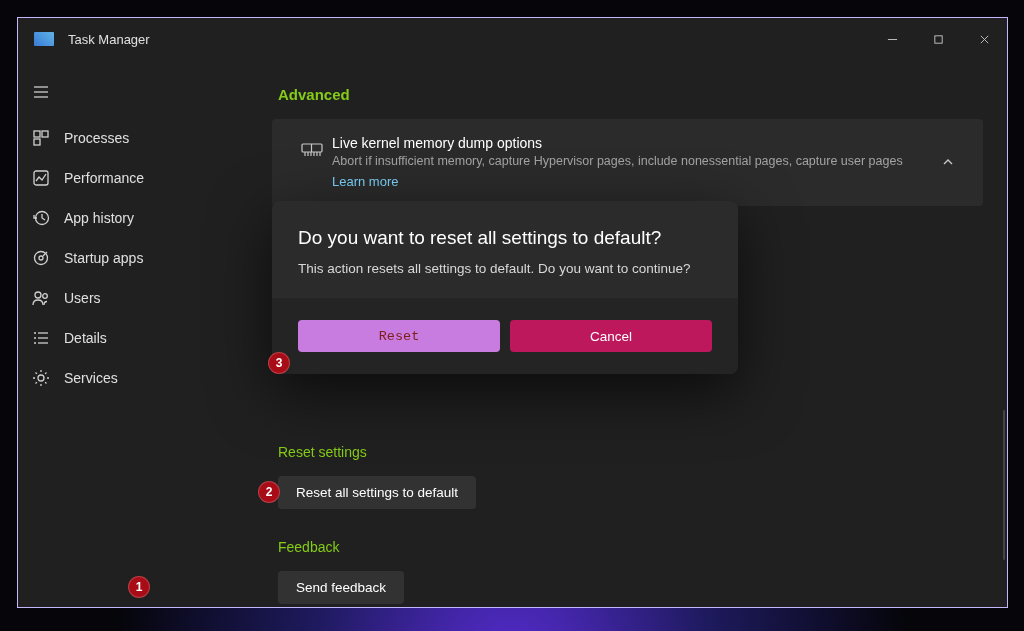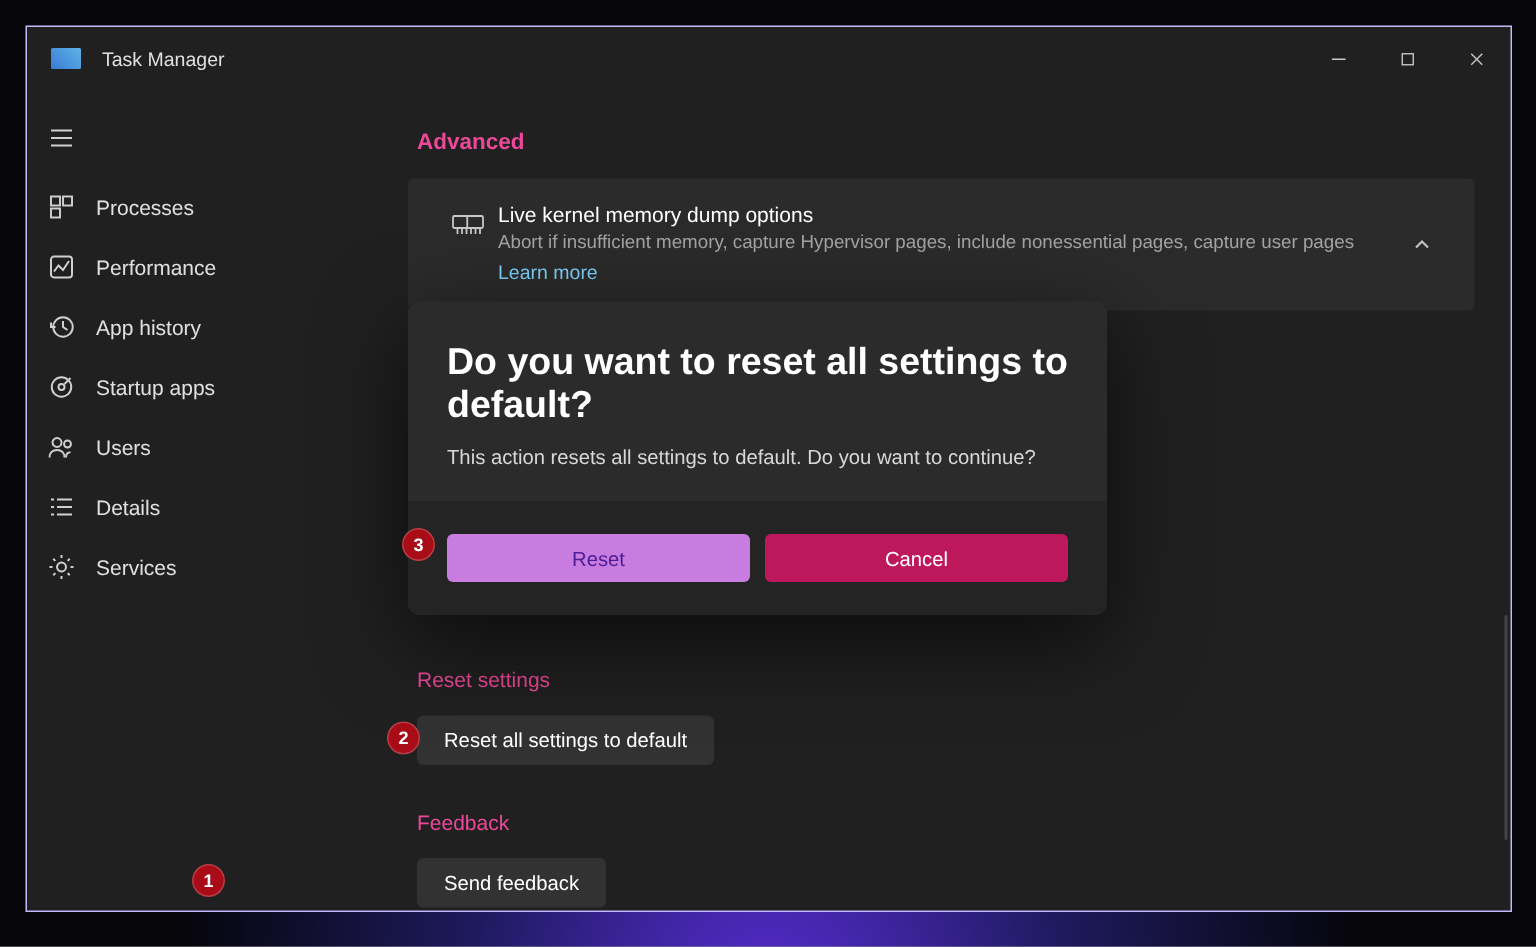--- a/index.html
+++ b/index.html
@@ -69,21 +69,21 @@
   
   .content {
     flex: 1;
     padding: 16px 24px 16px 8px;
     overflow-y: auto;
     position: relative;
   }
   .section-header {
     font-size: 15px; font-weight: 600;
     margin: 10px 0 16px 6px;
-    color: #ec4899;
+    color: #84cc16;
   }
   .card {
     background: #2b2b2b;
     border-radius: 4px;
     padding: 16px 20px 16px 20px;
     display: flex;
     align-items: flex-start;
     margin-bottom: 8px;
   }
   .card-icon {
@@ -116,36 +116,36 @@
     background: #2b2b2b;
     border-radius: 8px;
     box-shadow: 0 18px 60px rgba(0,0,0,0.65);
     overflow: hidden;
     z-index: 50;
   }
   .dialog-head {
     padding: 26px 26px 22px 26px;
     background: #2b2b2b;
   }
-  .dialog-title { font-size: 25px; font-weight: 700; color: #fff; margin-bottom: 12px; }
+  .dialog-title { font-size: 19px; font-weight: 400; color: #fff; margin-bottom: 12px; }
   .dialog-msg { font-size: 13.5px; color: #d8d8d8; }
   .dialog-actions {
     background: #242424;
     padding: 22px 26px;
     display: flex; gap: 10px;
   }
   .dlg-btn {
     flex: 1;
     height: 32px;
     border-radius: 4px;
     font-size: 13.5px;
     border: none;
     cursor: pointer;
   }
-  .dlg-btn.primary { background: #c97ce0; color: #4c1d95; }
+  .dlg-btn.primary { background: #c97ce0; color: #7f1d1d; font-family: Liberation Mono, monospace; }
   .dlg-btn.secondary { background: #be185d; color: #fff; }
   
   .badge {
     position: absolute;
     width: 22px; height: 22px;
     border-radius: 50%;
     background: #a80d17;
     color: #fff;
     font-size: 12px; font-weight: 600;
     display:flex; align-items:center; justify-content:center;

